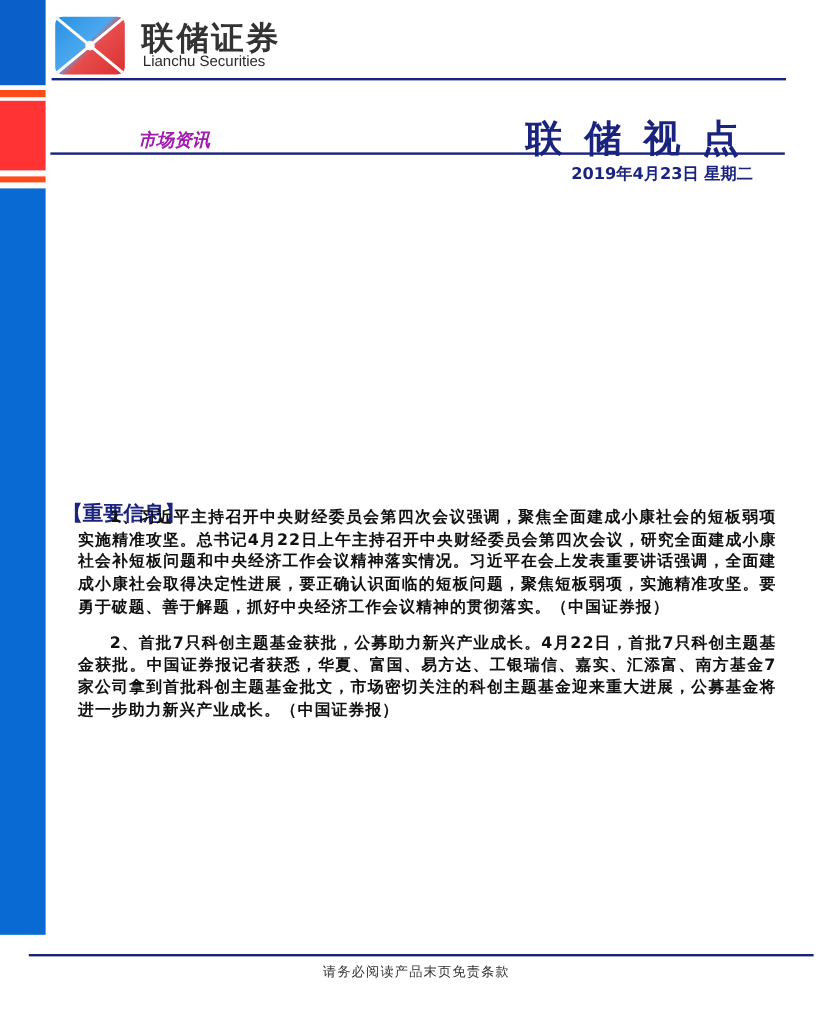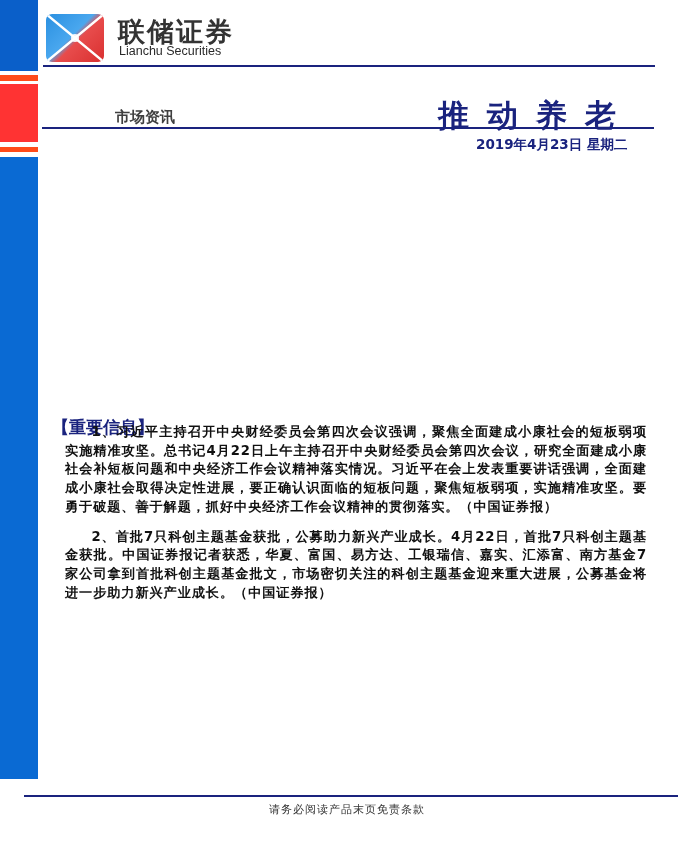--- a/index.html
+++ b/index.html
@@ -12,21 +12,21 @@
   .sb-or2 { top:147px; height:5px; background:#ff4b1a; }
   .sb-blue2 { top:157px; height:622px; background:#0a6ad3; }
 
   .logo { position:absolute; left:46px; top:14px; width:58px; height:48px; border-radius:6px; overflow:hidden;
           background:linear-gradient(135deg,#2a8fe0 0%,#4aa8ef 45%,#e84c4c 55%,#d93030 100%); }
   .logo svg { position:absolute; left:0; top:0; }
   .brand-cn { position:absolute; left:118px; top:14px; font-size:27px; font-weight:bold; color:#333; letter-spacing:2px; }
   .brand-en { position:absolute; left:119px; top:44px; font-size:12.5px; color:#2a2a2a; font-family:"Liberation Sans", sans-serif; }
   .hline1 { position:absolute; left:43px; top:65px; width:612px; height:2px; background:#1a237e; }
 
-  .section-label { position:absolute; left:115px; top:108px; font-size:15px; font-weight:bold; color:#404040; }
+  .section-label { position:absolute; left:115px; top:108px; font-size:15px; font-weight:bold; color:#a21caf;font-style:italic; }
   .hline2 { position:absolute; left:42px; top:127px; width:612px; height:2px; background:#1a237e; }
   .title-big { position:absolute; left:438px; top:95px; font-size:31px; font-weight:bold; color:#1a237e;
                letter-spacing:18px; font-family:"DejaVu Serif", serif; }
   .date { position:absolute; left:476px; top:136px; font-size:13.5px; font-weight:bold; color:#1a237e;text-align:center; }
 
   .important { position:absolute; left:52px; top:380px; font-size:17px; font-weight:bold; color:#1a237e;margin-top:36px; }
   .content { position:absolute; left:54px; top:412px; width:604px; font-size:13.2px; font-weight:bold;
              line-height:18.7px; color:#111; letter-spacing:0.9px; text-align:justify; }
   .content p { margin:11px; text-indent:2em; }
 
@@ -48,21 +48,21 @@
     <path d="M0 0 L29 24 L58 0" stroke="#ffffff" stroke-width="2.5" fill="none"></path>
     <path d="M0 48 L29 24 L58 48" stroke="#ffffff" stroke-width="2.5" fill="none"></path>
     <circle cx="29" cy="24" r="4" fill="#ffffff" opacity="0.9"></circle>
   </svg>
 </div>
 <div class="brand-cn">联储证券</div>
 <div class="brand-en">Lianchu Securities</div>
 <div class="hline1"></div>
 
 <div class="section-label">市场资讯</div>
-<div class="title-big">推动养老</div>
+<div class="title-big">联储视点</div>
 <div class="hline2"></div>
 <div class="date">2019年4月23日 星期二</div>
 
 <div class="important">【重要信息】</div>
 <div class="content">
   <p>1、习近平主持召开中央财经委员会第四次会议强调，聚焦全面建成小康社会的短板弱项实施精准攻坚。总书记4月22日上午主持召开中央财经委员会第四次会议，研究全面建成小康社会补短板问题和中央经济工作会议精神落实情况。习近平在会上发表重要讲话强调，全面建成小康社会取得决定性进展，要正确认识面临的短板问题，聚焦短板弱项，实施精准攻坚。要勇于破题、善于解题，抓好中央经济工作会议精神的贯彻落实。（中国证券报）</p>
   <p>2、首批7只科创主题基金获批，公募助力新兴产业成长。4月22日，首批7只科创主题基金获批。中国证券报记者获悉，华夏、富国、易方达、工银瑞信、嘉实、汇添富、南方基金7家公司拿到首批科创主题基金批文，市场密切关注的科创主题基金迎来重大进展，公募基金将进一步助力新兴产业成长。（中国证券报）</p>
 </div>
 
 <div class="footer-line"></div>

